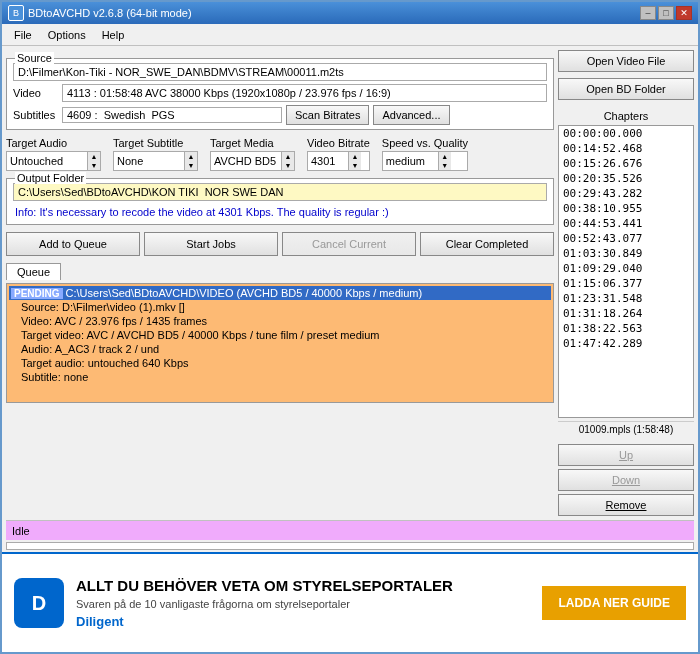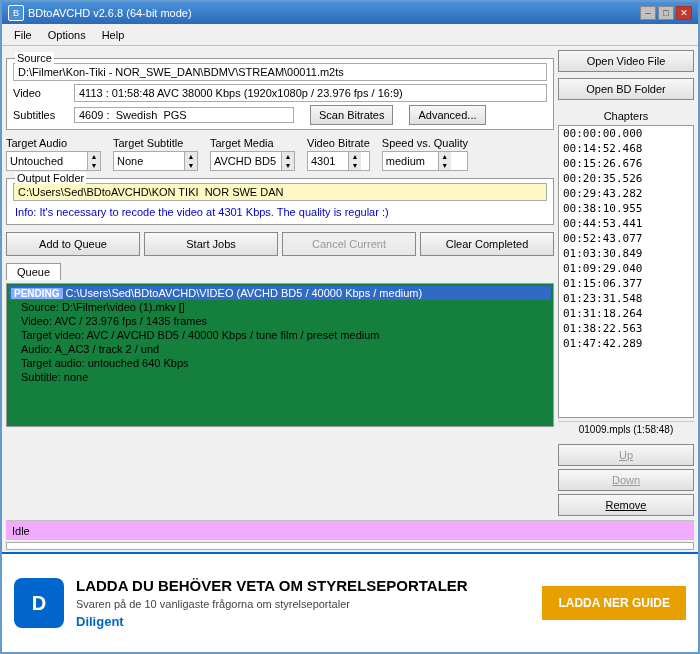--- a/index.html
+++ b/index.html
@@ -74,21 +74,21 @@
       width: 100%;
       font-size: 11px;
       border: 1px solid #aaa;
       padding: 2px 4px;
       background: white;
       color: #000;
     }
     .info-row {
       display: flex;
       align-items: center;
-      gap: 16px;
+      gap: 4px;
       margin-top: 3px;
     }
     .info-label {
       font-size: 11px;
       font-weight: normal;
       color: #000;
       min-width: 45px;
     }
     .info-value {
       flex: 1;
@@ -199,22 +199,22 @@
       border-bottom: none;
       background: white;
       padding: 2px 10px;
       font-size: 11px;
       display: inline-block;
     }
 
     
     .queue-list {
       border: 1px solid #999;
-      background: #15803d;
-      height: 144px;
+      background: #fdba74;
+      height: 120px;
       overflow-y: auto;
       overflow-x: auto;
       font-size: 11px;
       padding: 2px;
     }
     .queue-item-pending {
       background: #316ac5;
       color: white;
       padding: 1px 2px;
       display: flex;
@@ -522,19 +522,19 @@
       <span>Idle</span>
     </div>
     <div class="progress-bar-outer" style="height:8px; border:1px solid #aaa; background:white; margin:2px 0;">
       <div class="progress-bar-inner" style="width:0%; height:100%; background:#316ac5;"></div>
     </div>
   </div>
 
   <div class="ad-banner">
     <div class="ad-logo">D</div>
     <div class="ad-text">
-      <div class="ad-title">LADDA DU BEHÖVER VETA OM STYRELSEPORTALER</div>
+      <div class="ad-title">ALLT DU BEHÖVER VETA OM STYRELSEPORTALER</div>
       <div class="ad-subtitle">Svaren på de 10 vanligaste frågorna om styrelseportaler</div>
       <div class="ad-brand">Diligent</div>
     </div>
     <button class="ad-btn">LADDA NER GUIDE</button>
   </div>
 </div>
 
 </body></html>

